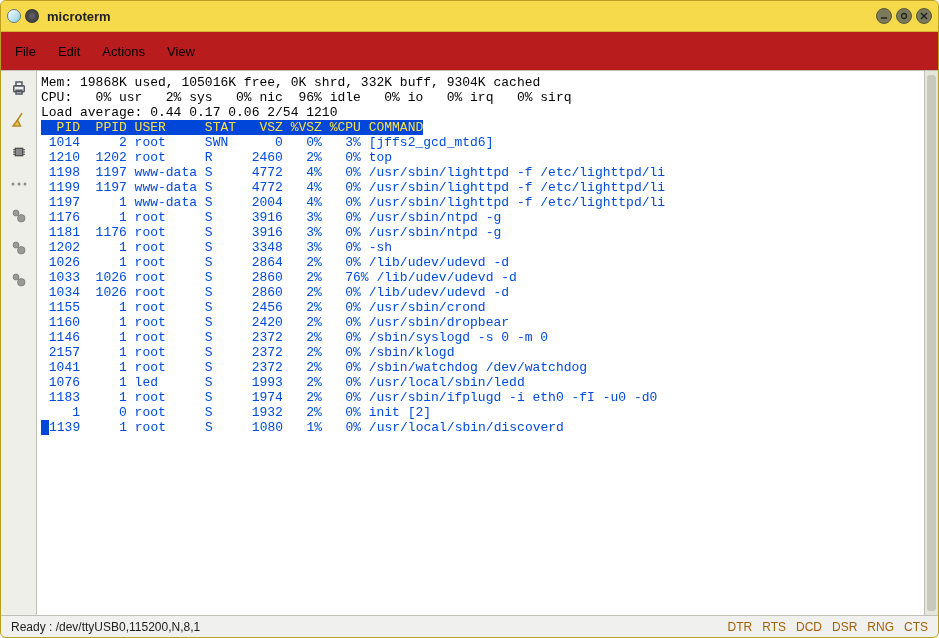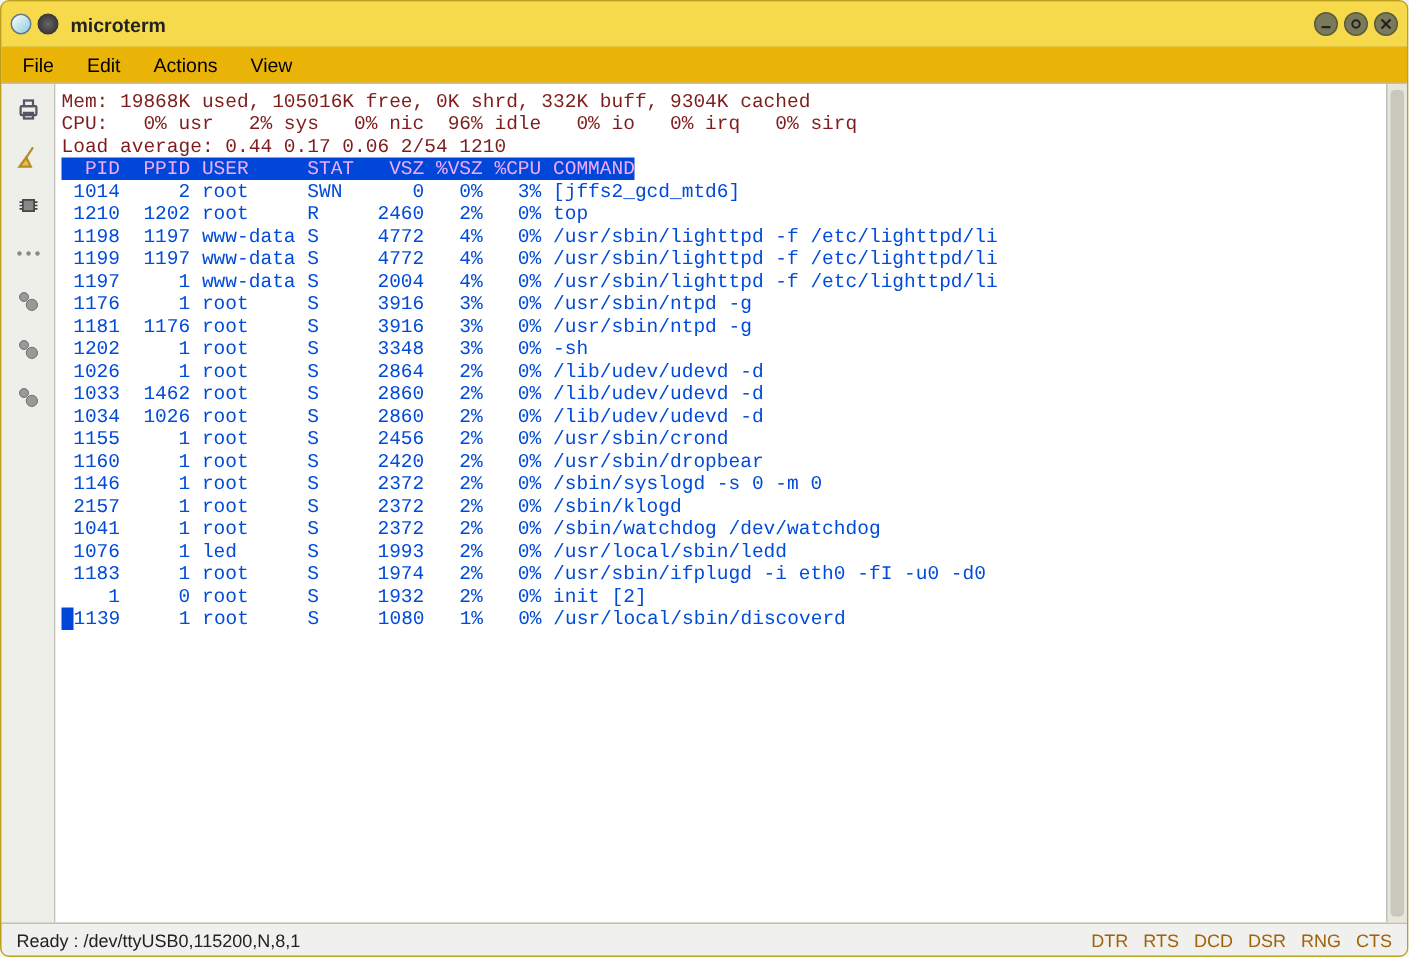--- a/index.html
+++ b/index.html
@@ -50,22 +50,22 @@
     align-items:center;
     justify-content:center;
     font-size: 10px;
     color:#333;
     cursor:pointer;
   }
   .app-icon {
     width:14px;height:14px;border-radius:50%;
   }
   .menubar {
-    height: 24px;
-    background: #eab308;
+    height: 39px;
+    background: #b91c1c;
     display: flex;
     align-items: center;
     padding: 0 4px;
     font-size: 13px;
     border-bottom: 1px solid #c0c0b8;
     gap: 2px;
   }
   .menu-item {
     padding: 2px 10px;
     border-radius: 3px;
@@ -134,24 +134,24 @@
     font-size: 12px;
     color:#222;
     gap:12px;
   }
   .statusbar .right {
     margin-left:auto;
     display:flex;
     gap:10px;
     color:#a16207;
   }
-  .teal { color: #7f1d1d; }
+  .teal { color: #000000; }
   .hdr {
     background: #0047d9;
-    color: #f0abfc;
+    color: #fde047;
     display:inline-block;
   }
   .cursor-blk{
     background:#0047d9;
     display:inline-block;
     width:8px;
   }
 </style>
 </head>
 <body>
@@ -251,21 +251,21 @@
 <span class="hdr">  PID  PPID USER     STAT   VSZ %VSZ %CPU COMMAND</span>
 <span> 1014     2 root     SWN      0   0%   3% [jffs2_gcd_mtd6]</span>
 <span> 1210  1202 root     R     2460   2%   0% top</span>
 <span> 1198  1197 www-data S     4772   4%   0% /usr/sbin/lighttpd -f /etc/lighttpd/li</span>
 <span> 1199  1197 www-data S     4772   4%   0% /usr/sbin/lighttpd -f /etc/lighttpd/li</span>
 <span> 1197     1 www-data S     2004   4%   0% /usr/sbin/lighttpd -f /etc/lighttpd/li</span>
 <span> 1176     1 root     S     3916   3%   0% /usr/sbin/ntpd -g</span>
 <span> 1181  1176 root     S     3916   3%   0% /usr/sbin/ntpd -g</span>
 <span> 1202     1 root     S     3348   3%   0% -sh</span>
 <span> 1026     1 root     S     2864   2%   0% /lib/udev/udevd -d</span>
-<span> 1033  1462 root     S     2860   2%   0% /lib/udev/udevd -d</span>
+<span> 1033  1026 root     S     2860   2%   76% /lib/udev/udevd -d</span>
 <span> 1034  1026 root     S     2860   2%   0% /lib/udev/udevd -d</span>
 <span> 1155     1 root     S     2456   2%   0% /usr/sbin/crond</span>
 <span> 1160     1 root     S     2420   2%   0% /usr/sbin/dropbear</span>
 <span> 1146     1 root     S     2372   2%   0% /sbin/syslogd -s 0 -m 0</span>
 <span> 2157     1 root     S     2372   2%   0% /sbin/klogd</span>
 <span> 1041     1 root     S     2372   2%   0% /sbin/watchdog /dev/watchdog</span>
 <span> 1076     1 led      S     1993   2%   0% /usr/local/sbin/ledd</span>
 <span> 1183     1 root     S     1974   2%   0% /usr/sbin/ifplugd -i eth0 -fI -u0 -d0</span>
 <span>    1     0 root     S     1932   2%   0% init [2]</span>
 <span class="cursor-blk">&nbsp;</span><span>1139     1 root     S     1080   1%   0% /usr/local/sbin/discoverd</span>

